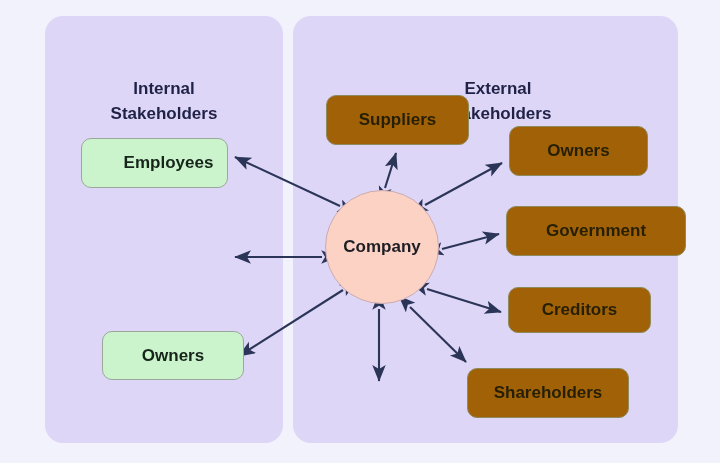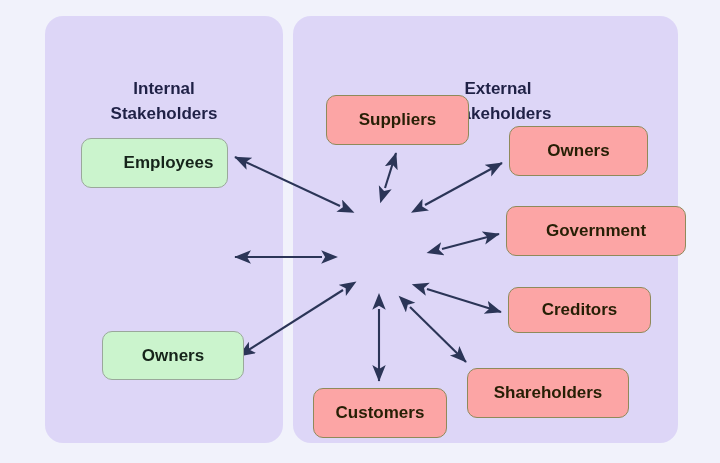--- a/index.html
+++ b/index.html
@@ -65,21 +65,21 @@
     font-weight: bold;
     border-radius: 10px;
     border: 1.4px solid;
   }
   .node.internal {
     background: #cbf4cd;
     border-color: #9aa89b;
     color: #16241a;
   }
   .node.external {
-    background: #fca5a5;
+    background: #a16207;
     border-color: #8f8a5a;
     color: #261f05;
   }
   .node.center {
     background: #fbd2c4;
     border-color: #cbabb0;
     border-width: 1.6px;
     border-radius: 50%;
     color: #1d1d24;
     font-size: 17px;
@@ -163,18 +163,18 @@
   </div>
   <div class="node external" id="node-government">
     <span>Government</span>
   </div>
   <div class="node external" id="node-creditors">
     <span>Creditors</span>
   </div>
   <div class="node external" id="node-shareholders">
     <span>Shareholders</span>
   </div>
-  <div class="node external" id="node-customers">
-    <span>Customers</span>
+
+  <div class="node center" id="node-company">
+    <span>Company</span>
   </div>
-
 
 </div>
 
 </body></html>

